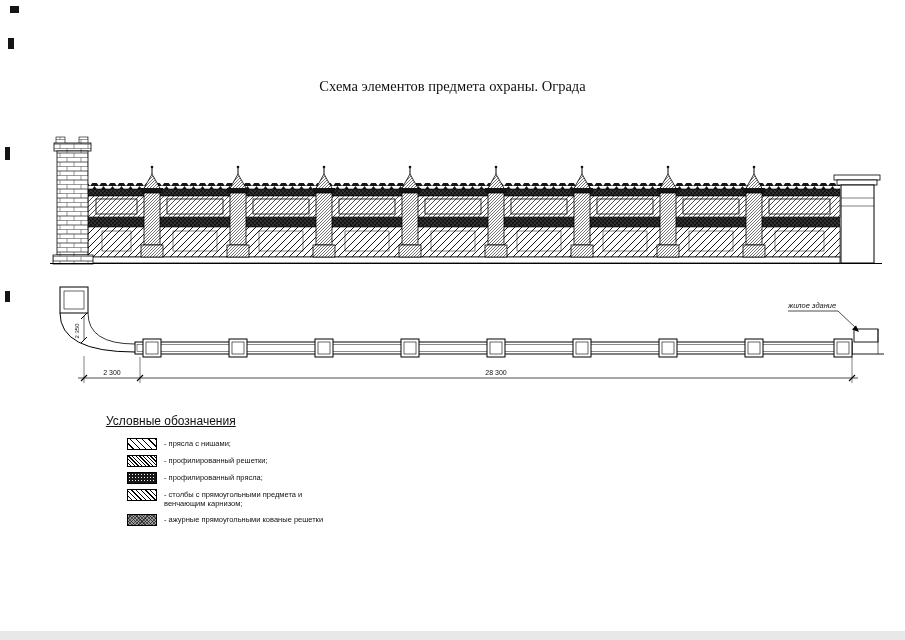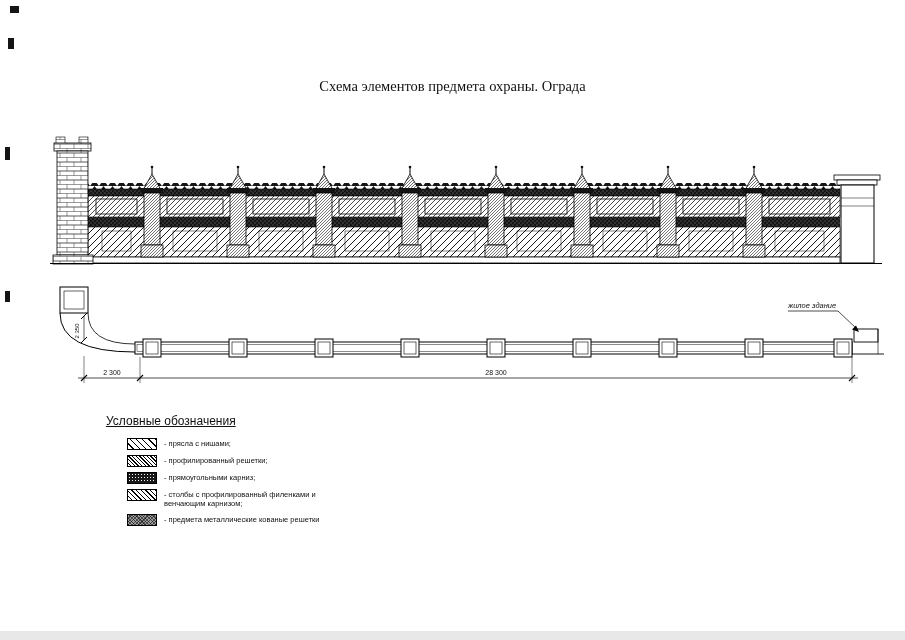--- a/index.html
+++ b/index.html
@@ -204,25 +204,25 @@
     <div class="lg-row">
       <div class="lg-sw sw-hatch-wide"></div>
       <div class="lg-lb">- прясла с нишами;</div>
     </div>
     <div class="lg-row">
       <div class="lg-sw sw-hatch-dense"></div>
       <div class="lg-lb">- профилированный решетки;</div>
     </div>
     <div class="lg-row">
       <div class="lg-sw sw-cornice"></div>
-      <div class="lg-lb">- прямоугольными карниз;</div>
+      <div class="lg-lb">- профилированный прясла;</div>
     </div>
     <div class="lg-row">
       <div class="lg-sw sw-hatch-med"></div>
-      <div class="lg-lb">- столбы с профилированный филенками и венчающим карнизом;</div>
+      <div class="lg-lb">- столбы с прямоугольными предмета и венчающим карнизом;</div>
     </div>
     <div class="lg-row">
       <div class="lg-sw sw-grille"></div>
-      <div class="lg-lb">- предмета металлические кованые решетки</div>
+      <div class="lg-lb">- ажурные прямоугольными кованые решетки</div>
     </div>
   </div>
 
 </div>
 
 </body></html>

